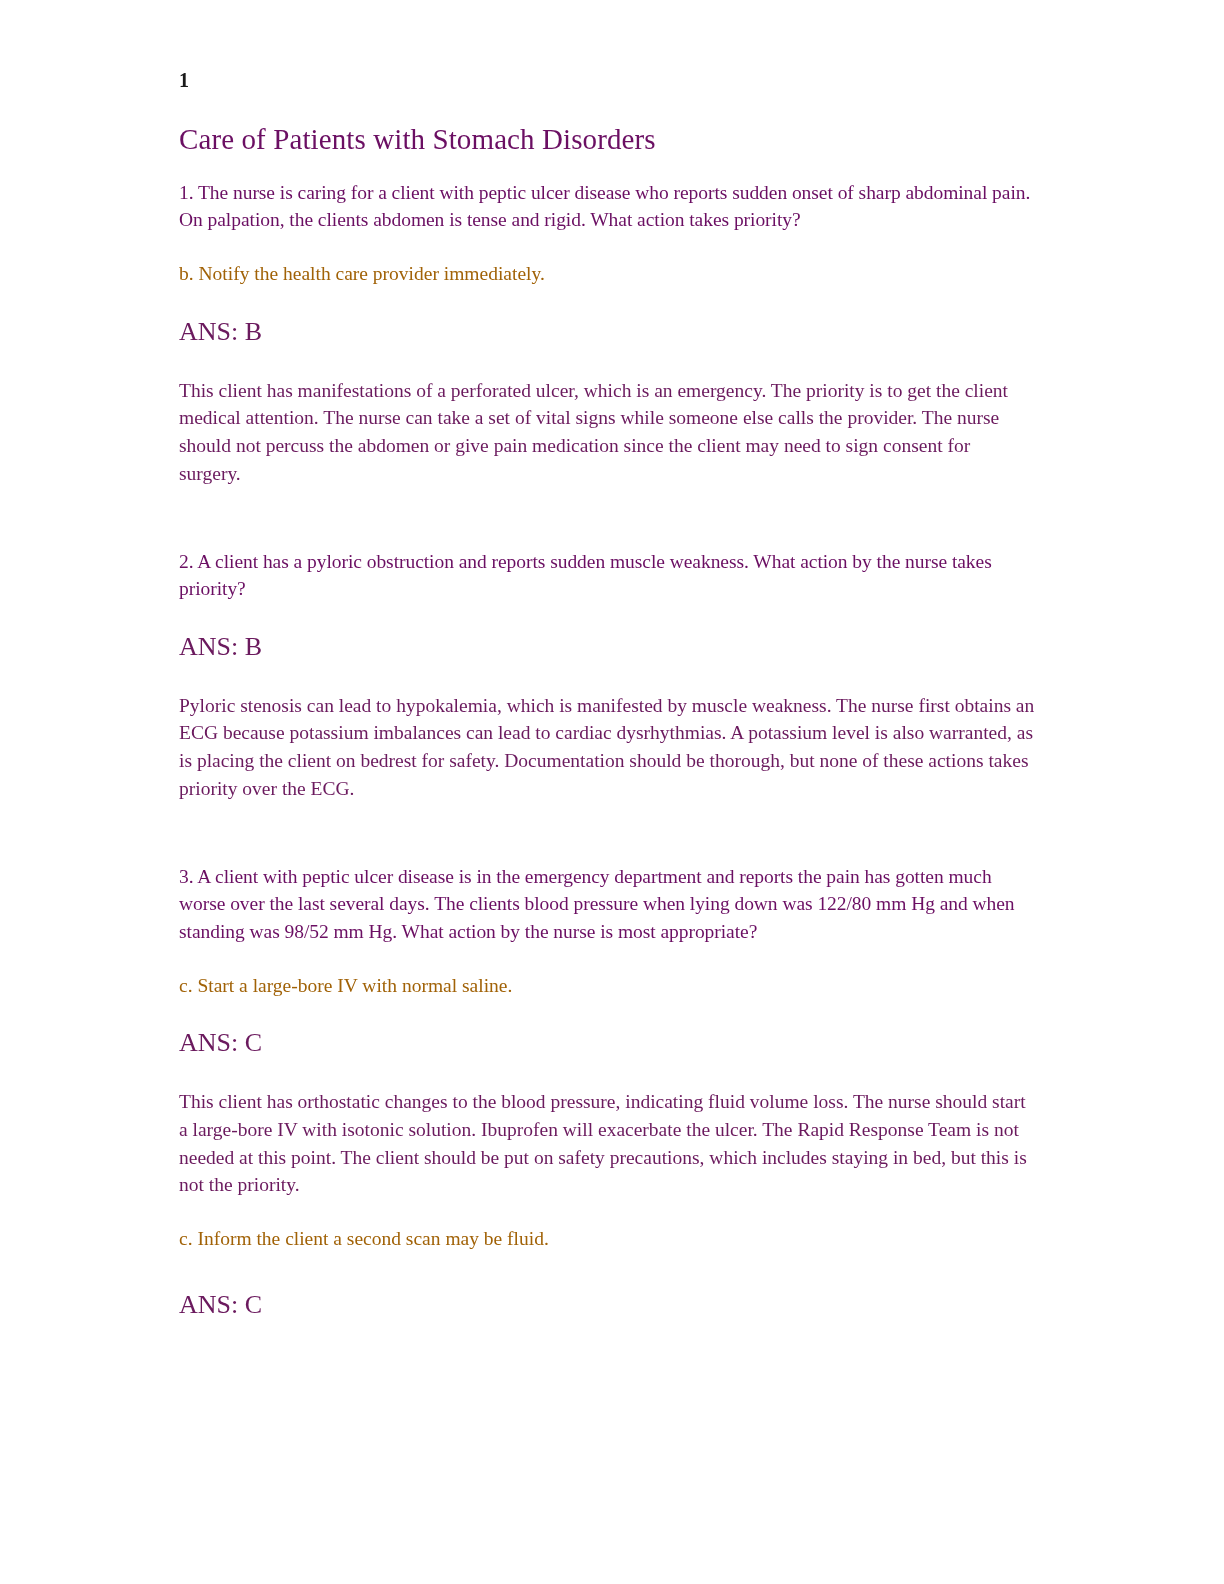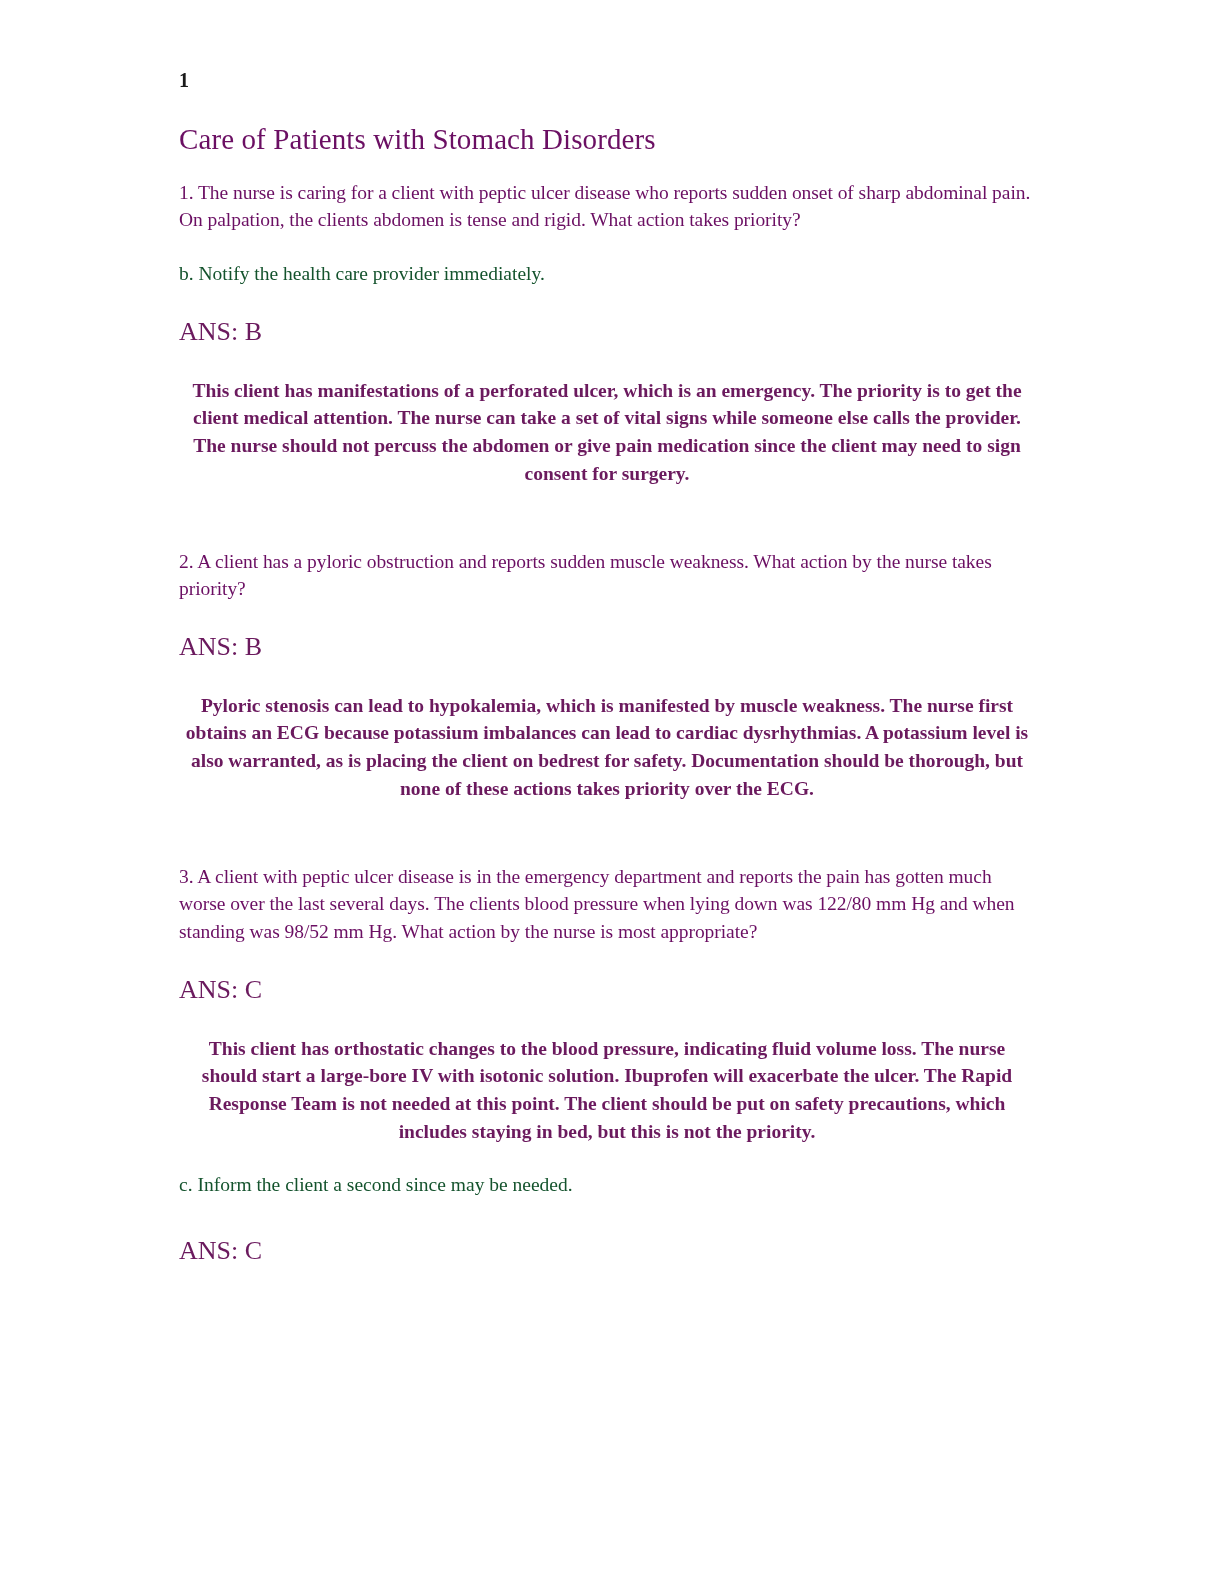--- a/index.html
+++ b/index.html
@@ -49,43 +49,43 @@
   }
   .question {
     color: #6B0F63;
     font-size: 19.5px;
     font-weight: normal;
     line-height: 1.42;
     margin: 0 0 26px 0;
     letter-spacing: -0.05px;
   }
   .option {
-    color: #14532d;
+    color: #a16207;
     font-size: 19.5px;
     font-weight: normal;
     line-height: 1.42;
     margin: 0 0 26px 0;
   }
   .ans {
     color: #6B1A5E;
     font-size: 26px;
     font-weight: normal;
     line-height: 1.42;
     margin: 0 0 26px 0;
   }
   .ans.extra-gap-before {
     margin-top: 34px;
   }
   .rationale {
     color: #6B1A5E;
     font-size: 19.5px;
-    font-weight: bold;
+    font-weight: normal;
     line-height: 1.42;
     margin: 0 0 26px 0;
-    text-align: center;
+    text-align: left;
   }
   .rationale.extra-gap-after {
     margin-bottom: 60px;
   }
 </style>
 </head>
 <body>
 
 <div class="page">
 
@@ -103,23 +103,24 @@
     </div>
 
     <div class="qa-block">
       <p class="question">2. A client has a pyloric obstruction and reports sudden muscle weakness. What action by the nurse takes priority?</p>
       <p class="ans">ANS: B</p>
       <p class="rationale extra-gap-after">Pyloric stenosis can lead to hypokalemia, which is manifested by muscle weakness. The nurse first obtains an ECG because potassium imbalances can lead to cardiac dysrhythmias. A potassium level is also warranted, as is placing the client on bedrest for safety. Documentation should be thorough, but none of these actions takes priority over the ECG.</p>
     </div>
 
     <div class="qa-block">
       <p class="question">3. A client with peptic ulcer disease is in the emergency department and reports the pain has gotten much worse over the last several days. The clients blood pressure when lying down was 122/80 mm Hg and when standing was 98/52 mm Hg. What action by the nurse is most appropriate?</p>
+      <p class="option">c. Start a large-bore IV with normal saline.</p>
       <p class="ans">ANS: C</p>
       <p class="rationale">This client has orthostatic changes to the blood pressure, indicating fluid volume loss. The nurse should start a large-bore IV with isotonic solution. Ibuprofen will exacerbate the ulcer. The Rapid Response Team is not needed at this point. The client should be put on safety precautions, which includes staying in bed, but this is not the priority.</p>
     </div>
 
     <div class="qa-block">
-      <p class="option">c. Inform the client a second since may be needed.</p>
+      <p class="option">c. Inform the client a second scan may be fluid.</p>
       <p class="ans extra-gap-before">ANS: C</p>
     </div>
 
   </div>
 </div>
 
 </body></html>

